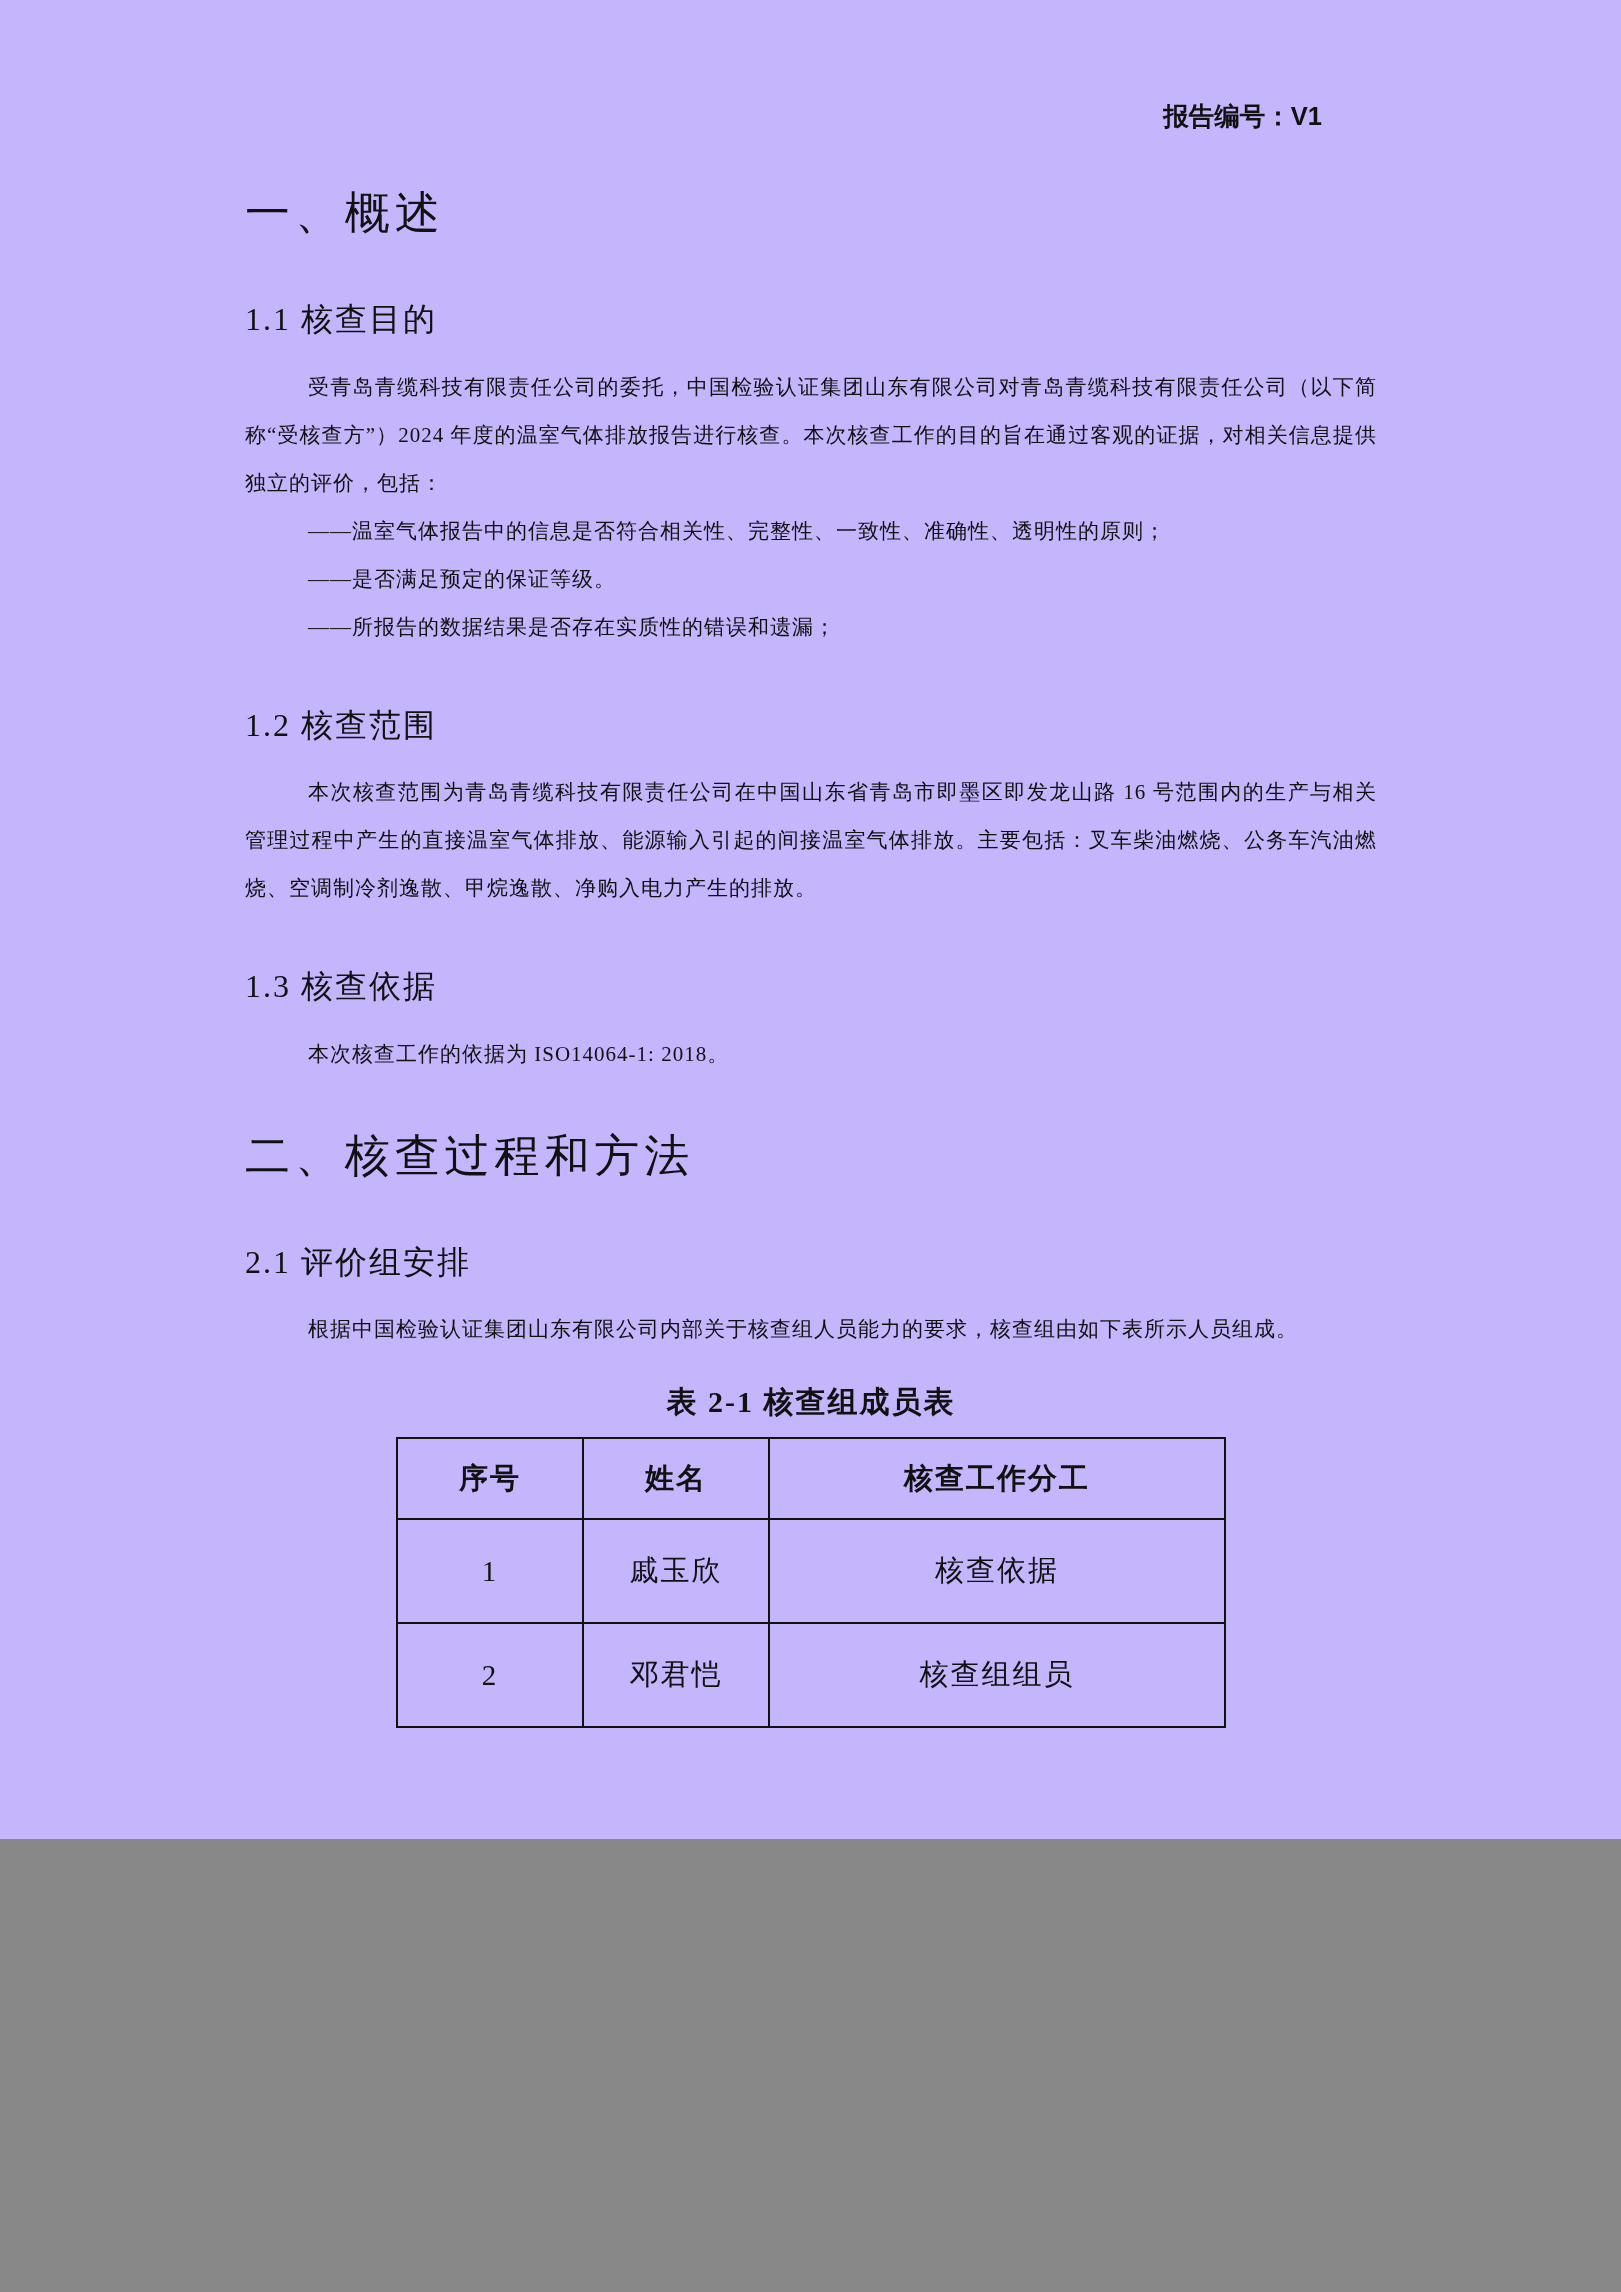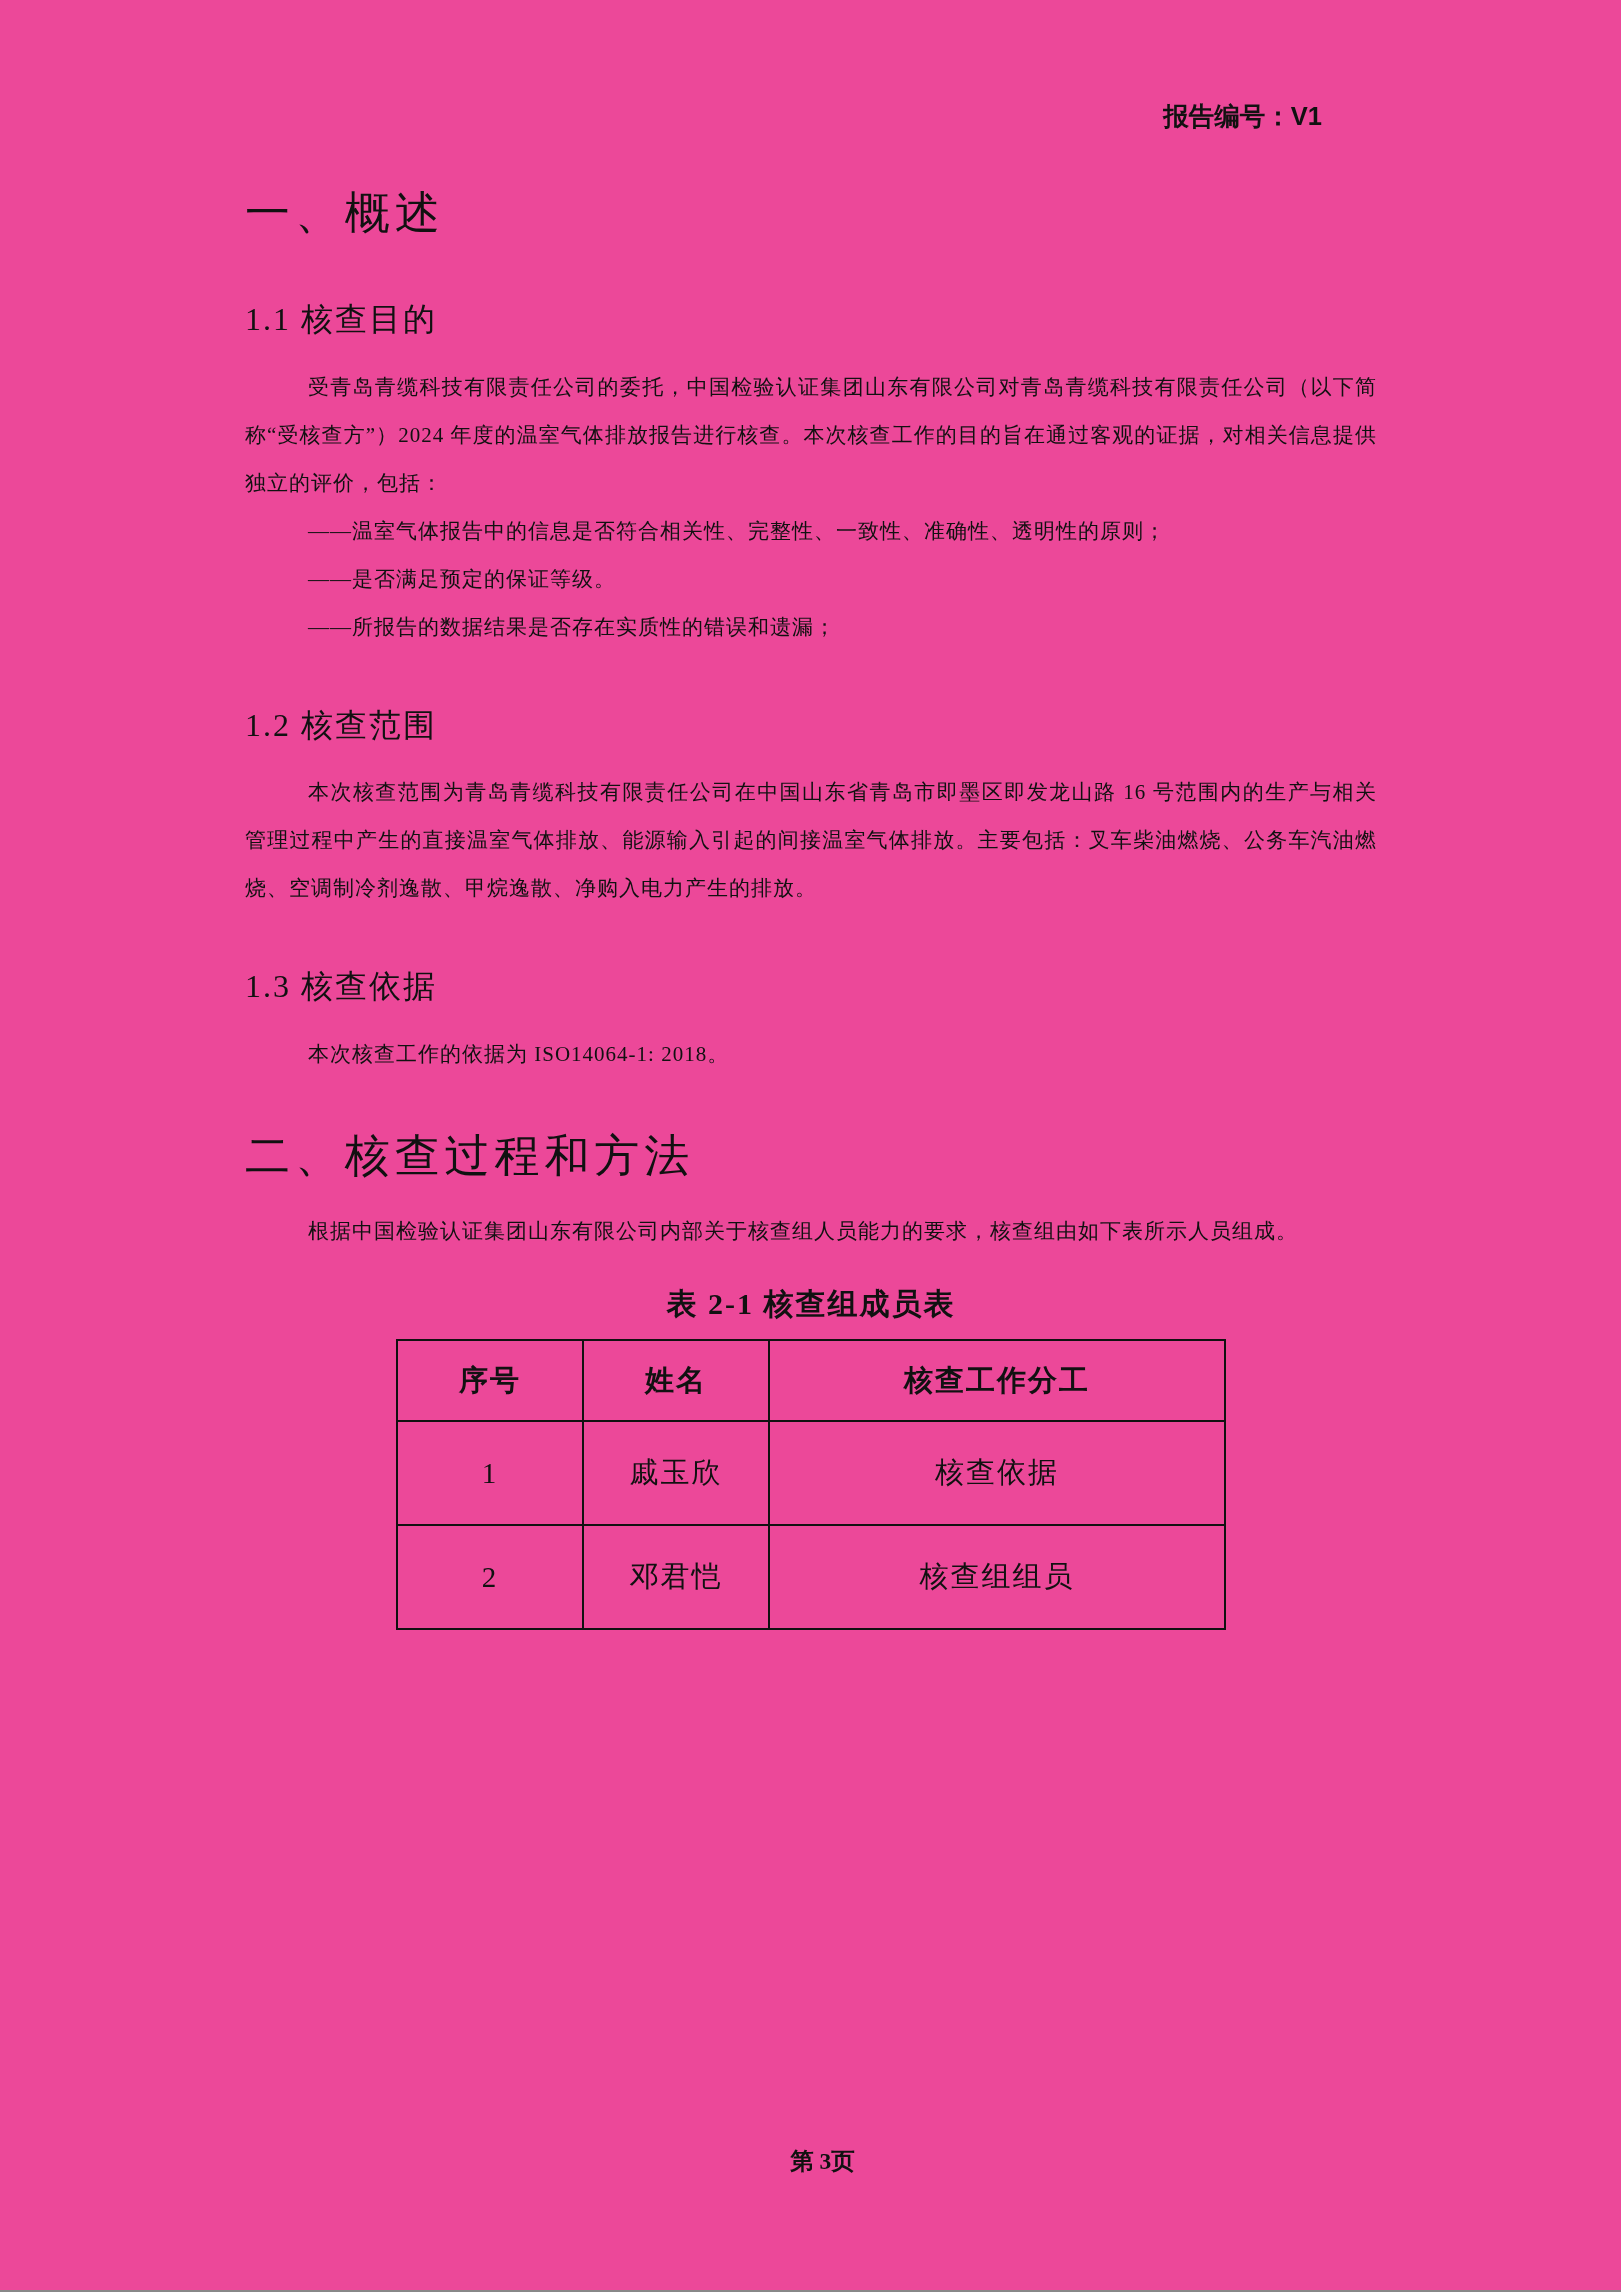--- a/index.html
+++ b/index.html
@@ -1,21 +1,21 @@
 <!DOCTYPE html>
 <html lang="zh"><head>
 <meta charset="utf-8">
 <style>
   html,body { margin:0; padding:0; background:#888; }
   .page {
     position: relative;
     width: 1621px;
-    height: 2290px;
+    height: 1839px;
     margin: 0 auto;
-    background: #ec4899;
+    background: #c4b5fd;
     box-sizing: border-box;
     padding: 98px 244px 0 245px;
     font-family: "Liberation Serif", "DejaVu Serif", serif;
     color: #111111;
     overflow: hidden;
   }
   .report-no {
     text-align: right;
     font-size: 25.5px;
     font-weight: 700;
@@ -108,20 +108,21 @@
   <h2 class="doc-h2">1.2 核查范围</h2>
 
   <p class="body">本次核查范围为青岛青缆科技有限责任公司在中国山东省青岛市即墨区即发龙山路 16 号范围内的生产与相关管理过程中产生的直接温室气体排放、能源输入引起的间接温室气体排放。主要包括：叉车柴油燃烧、公务车汽油燃烧、空调制冷剂逸散、甲烷逸散、净购入电力产生的排放。</p>
 
   <h2 class="doc-h2">1.3 核查依据</h2>
 
   <p class="body">本次核查工作的依据为 ISO14064-1: 2018。</p>
 
   <h1 class="doc-h1">二、核查过程和方法</h1>
 
+  <h2 class="doc-h2">2.1 评价组安排</h2>
 
   <p class="body">根据中国检验认证集团山东有限公司内部关于核查组人员能力的要求，核查组由如下表所示人员组成。</p>
 
   <div class="table-caption">表 2-1 核查组成员表</div>
 
   <table class="team-table">
     <colgroup>
       <col class="c-index">
       <col class="c-name">
       <col class="c-role">

